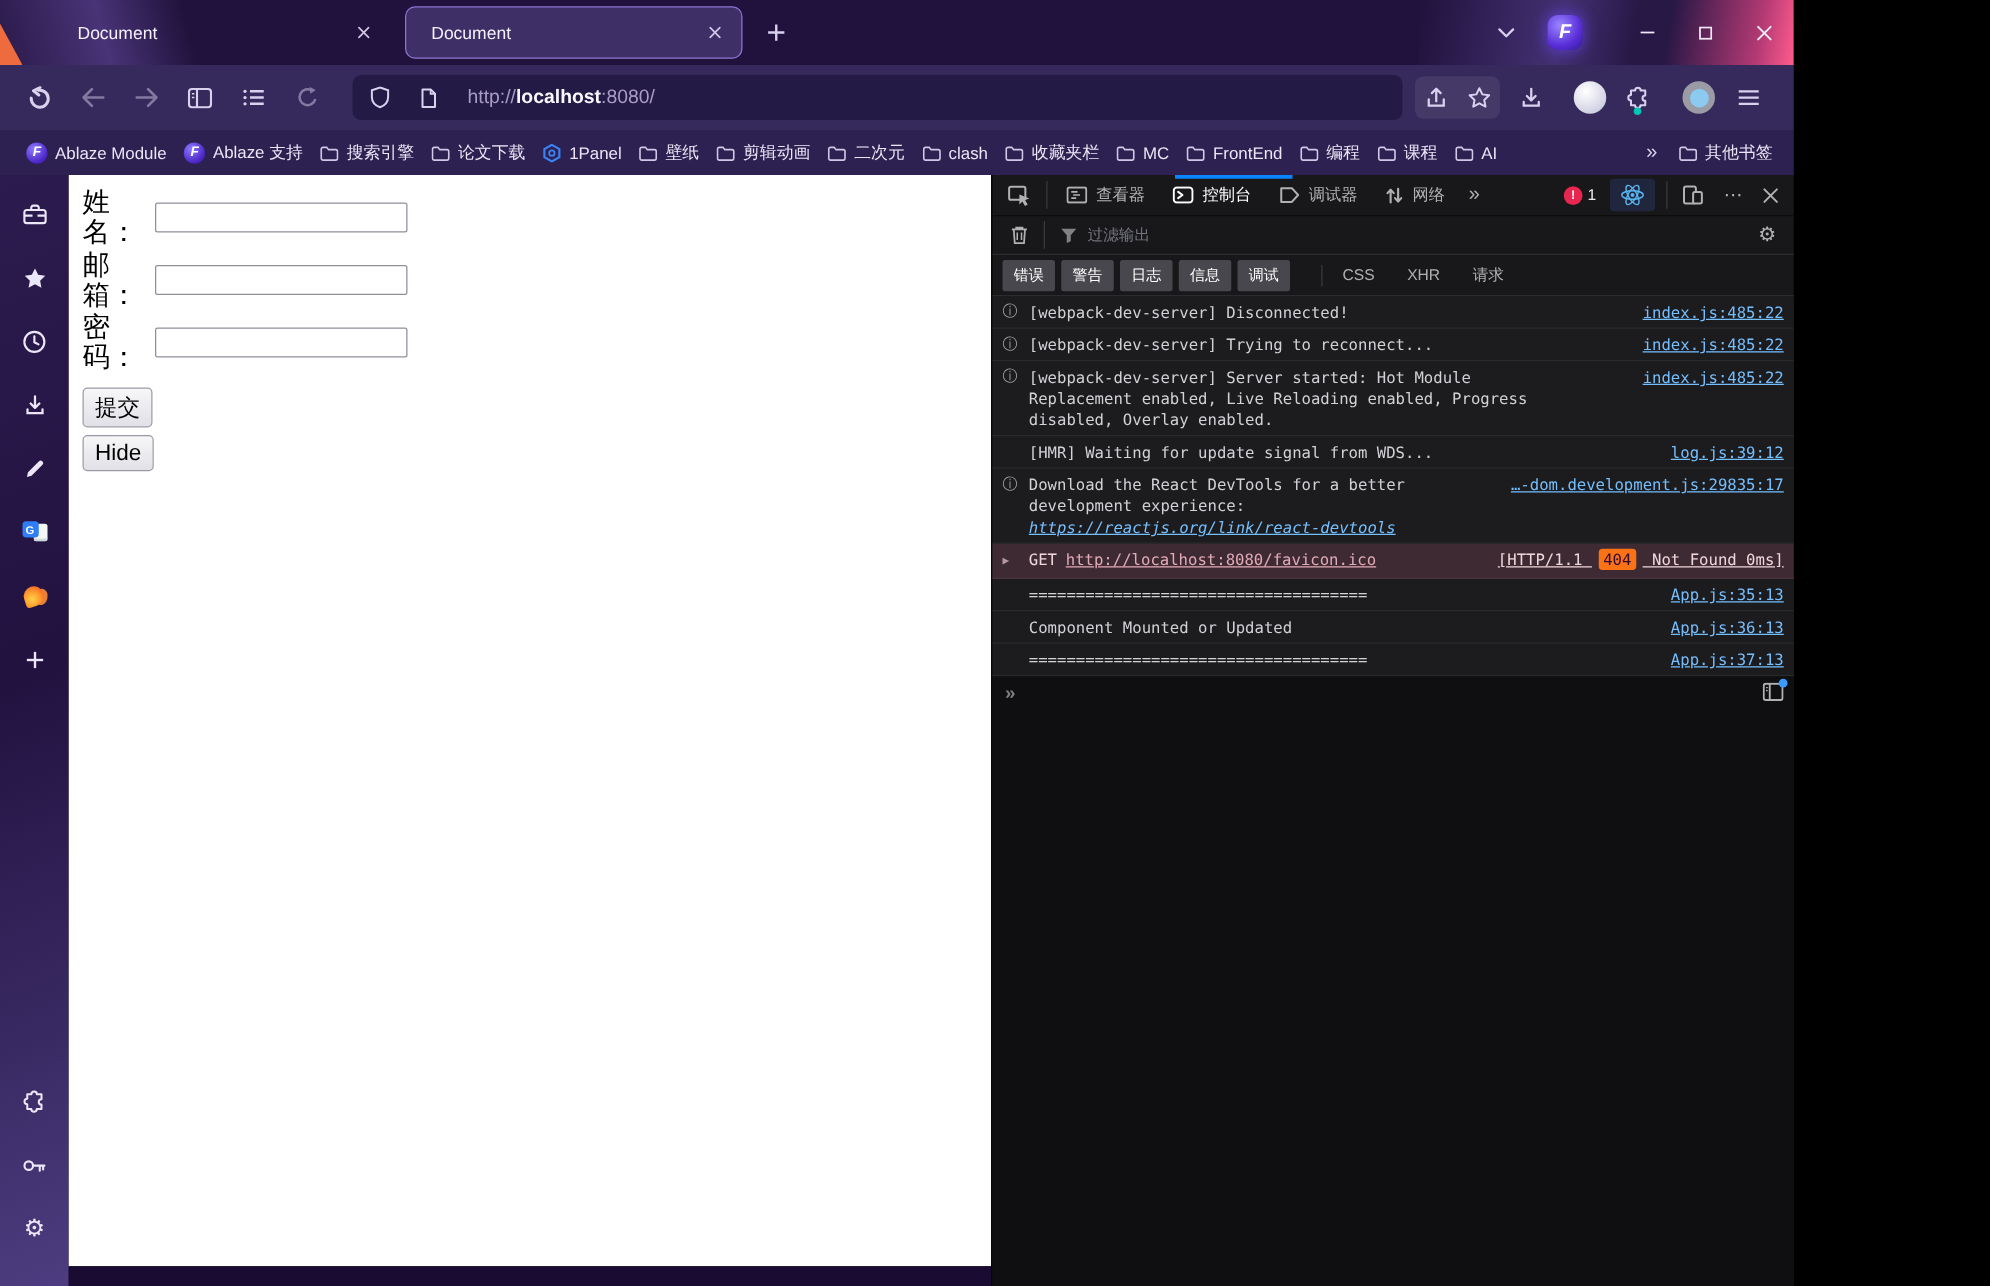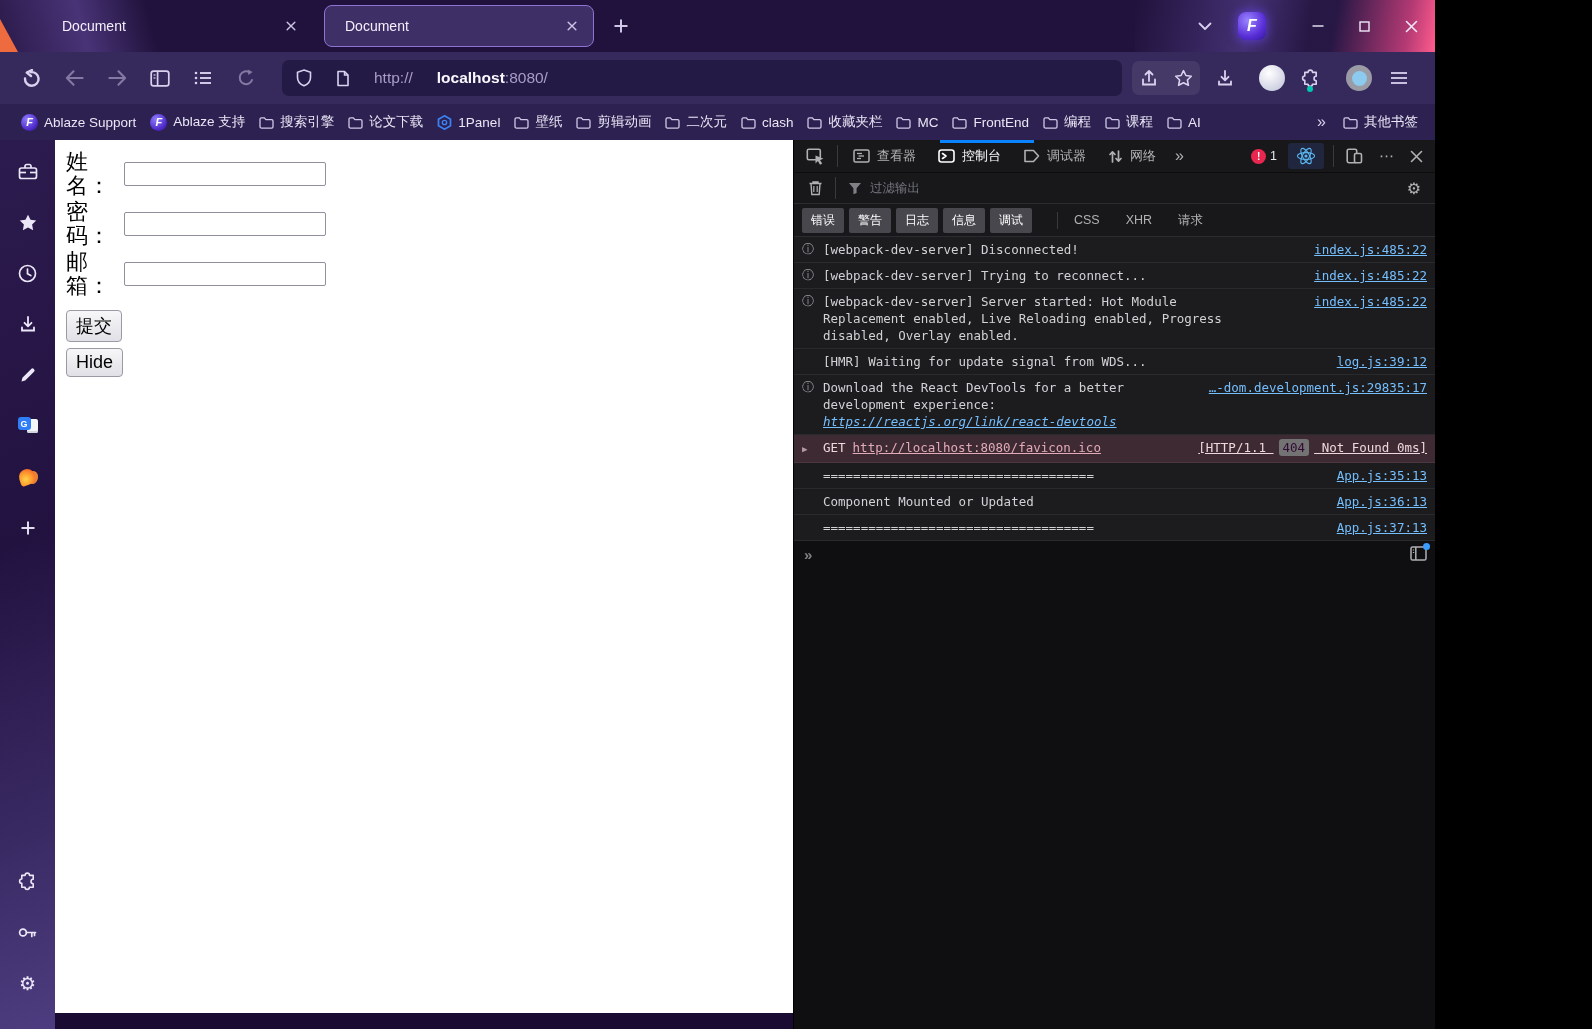--- a/index.html
+++ b/index.html
@@ -30,21 +30,21 @@
     color:#fff; font-weight:bold; font-style:italic; font-size:16px; display:flex; align-items:center; justify-content:center; }
   .win-btn { width:47px; height:100%; color:#efeaf8; }
 
   
   .navbar { height:52px; background:#362a5c; display:flex; align-items:center; padding:0 10px 0 14px; flex:0 0 auto; }
   .nav-btn { background:none; border:none; width:34px; height:34px; border-radius:6px; display:flex; align-items:center; justify-content:center; color:#d9d2ef; cursor:pointer; flex:0 0 auto; margin-right:9px; }
   .nav-btn.dim { color:#837aa3; }
   .urlbar { flex:1; height:36px; background:#241a46; border-radius:7px; display:flex; align-items:center; padding:0 14px; margin:0 10px; min-width:0; }
   .urlbar .ic { margin-right:12px; color:#d9d2ef; }
   .url-text { font-size:15.5px; color:#a79dc6; white-space:nowrap; }
-  .url-text .host { color:#faf8ff; font-weight:bold;margin-left:24px; }
+  .url-text .host { color:#faf8ff; font-weight:bold; }
   .nav-right { display:flex; align-items:center; }
   .nav-pill { display:flex; background:rgba(255,255,255,.07); border-radius:7px; margin-right:8px; }
   .nav-pill .nav-btn { margin-right:0; }
   .avatar-ext { width:26px; height:26px; border-radius:50%; background:radial-gradient(circle at 38% 32%, #ffffff, #dcdcea 55%, #b9c2d6); margin:0 8px; flex:0 0 auto; }
   .puzzle-wrap { position:relative; }
   .puzzle-dot { position:absolute; bottom:3px; left:50%; transform:translateX(-50%); width:6px; height:6px; border-radius:50%; background:#00c8b3; }
   .account-btn { width:26px; height:26px; border-radius:50%; background:#9b9ba6; margin:0 10px; display:flex; align-items:center; justify-content:center; border:none; cursor:pointer; }
   .account-inner { width:15px; height:15px; border-radius:50%; background:#8ccaf0; }
 
   
@@ -107,21 +107,21 @@
   .dt-msgs { background:#1c1c1f; flex:0 0 auto; font-family:"DejaVu Sans Mono","Liberation Mono",monospace; font-size:12.5px; }
   .dt-row { display:flex; align-items:flex-start; border-bottom:1px solid #2a2a2d; padding:4px 8px; min-height:26px; line-height:17px; color:#d2d2d6; }
   .dt-icon-cell { width:21px; flex:0 0 auto; color:#9a9aa0; font-size:12px; line-height:17px; }
   .dt-text { max-width:430px; word-wrap:break-word; }
   .dt-text a, .dt-link { color:#75bfff; text-decoration:underline; font-style:italic; overflow-wrap:anywhere; cursor:pointer; }
   .dt-src { margin-left:auto; padding-left:12px; color:#75bfff; text-decoration:underline; white-space:nowrap; cursor:pointer; }
   .dt-row-err { background:#3e2a33; border-bottom:1px solid #4d3640; color:#efd7dc; }
   .dt-row-err .dt-icon-cell { color:#b59aa5; font-size:9px; padding-top:2px; }
   .neturl { color:#e3aab8; text-decoration:underline; cursor:pointer; margin-left:7px;text-align:right; }
   .net-status { margin-left:auto; padding-left:12px; white-space:nowrap; text-decoration:underline; cursor:pointer; }
-  .badge-404 { background:#737373; color:#330a36; border-radius:3px; padding:0 4px; margin:0 5px; text-decoration:none; display:inline-block; }
+  .badge-404 { background:#f97316; color:#330a36; border-radius:3px; padding:0 4px; margin:0 5px; text-decoration:none; display:inline-block; }
   .dt-bottom { flex:1; background:#0f0f11; position:relative; }
   .dt-cmdrow { height:27px; display:flex; align-items:center; padding:0 10px; }
   .dt-prompt { color:#808085; font-size:15px; font-weight:bold; }
   .split-btn { position:absolute; right:8px; top:5px; background:none; border:none; color:#b1b1b3; cursor:pointer; }
   .split-wrap { position:relative; display:flex; }
   .blue-dot { position:absolute; top:-3px; right:-3px; width:7px; height:7px; border-radius:50%; background:#3b9cff; }
 
   .ic { display:inline-flex; align-items:center; justify-content:center; line-height:0; }
 </style>
 </head>
@@ -315,21 +315,21 @@
           </span>
         </button>
     </div>
   </div>
 
   <div class="bookmarksbar" id="bookmarksbar">
       <div class="bm">
         <span class="ic">
           <span class="ablaze-b">F</span>
         </span>
-        <span class="bm-label">Ablaze Support</span>
+        <span class="bm-label">Ablaze Module</span>
       </div>
       <div class="bm">
         <span class="ic">
           <span class="ablaze-b">F</span>
         </span>
         <span class="bm-label">Ablaze 支持</span>
       </div>
       <div class="bm">
         <span class="ic">
           <svg width="15" height="13" viewBox="0 0 16 14">
@@ -537,25 +537,25 @@
       </nav>
 
     <div class="main-content">
       <div class="page">
         <div id="form">
             <div class="form-row">
               <label class="f-label">姓名：</label>
               <input class="f-input" type="text" style="">
             </div>
             <div class="form-row">
-              <label class="f-label">密码：</label>
+              <label class="f-label">邮箱：</label>
               <input class="f-input" type="text" style="">
             </div>
             <div class="form-row">
-              <label class="f-label">邮箱：</label>
+              <label class="f-label">密码：</label>
               <input class="f-input" type="text" style="">
             </div>
           </div>
         <button class="pbtn first">提交</button>
         <button class="pbtn">Hide</button>
       </div>
       <div class="winbottom"></div>
     </div>
 
     <aside class="devtools">

